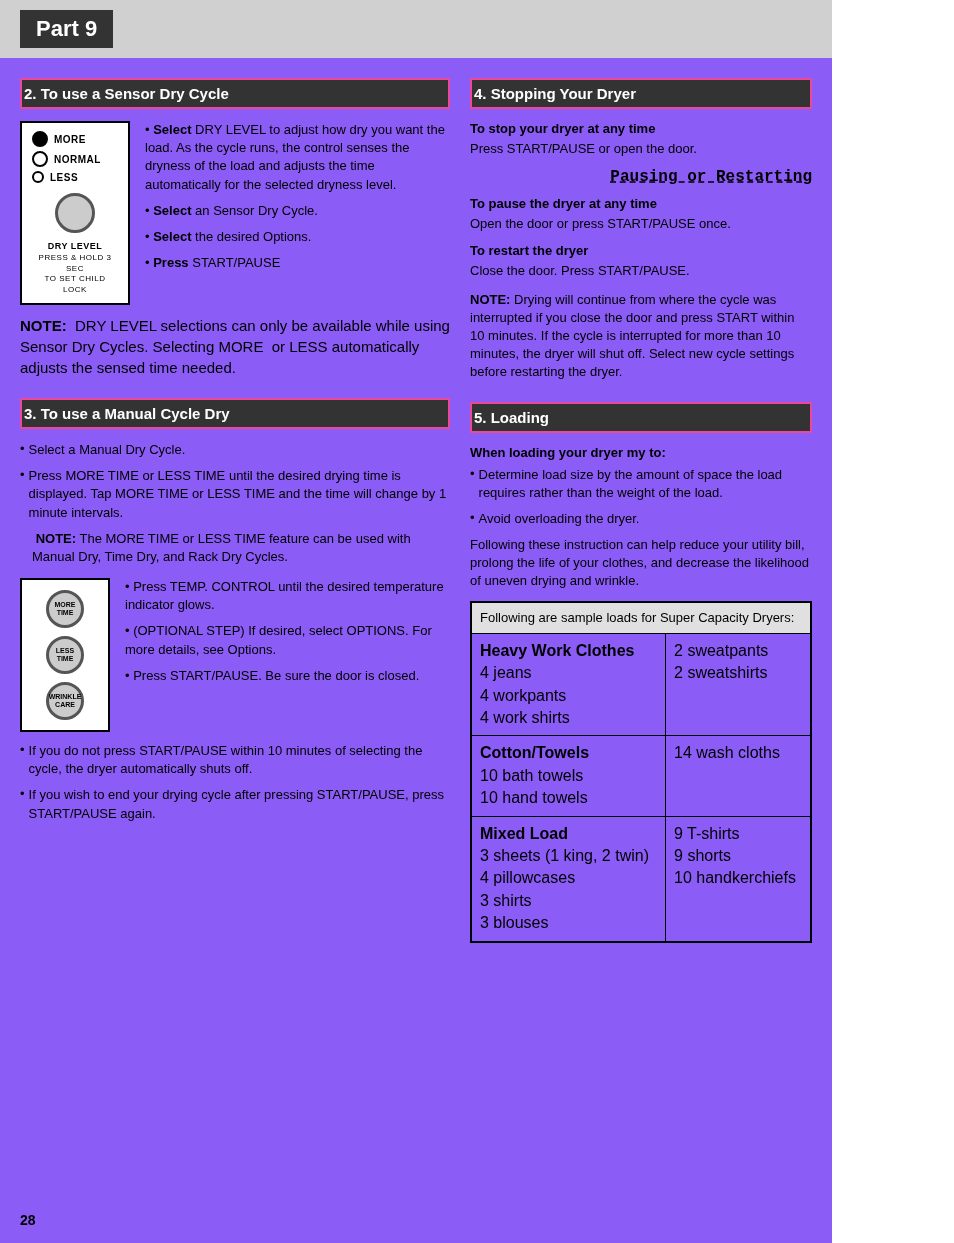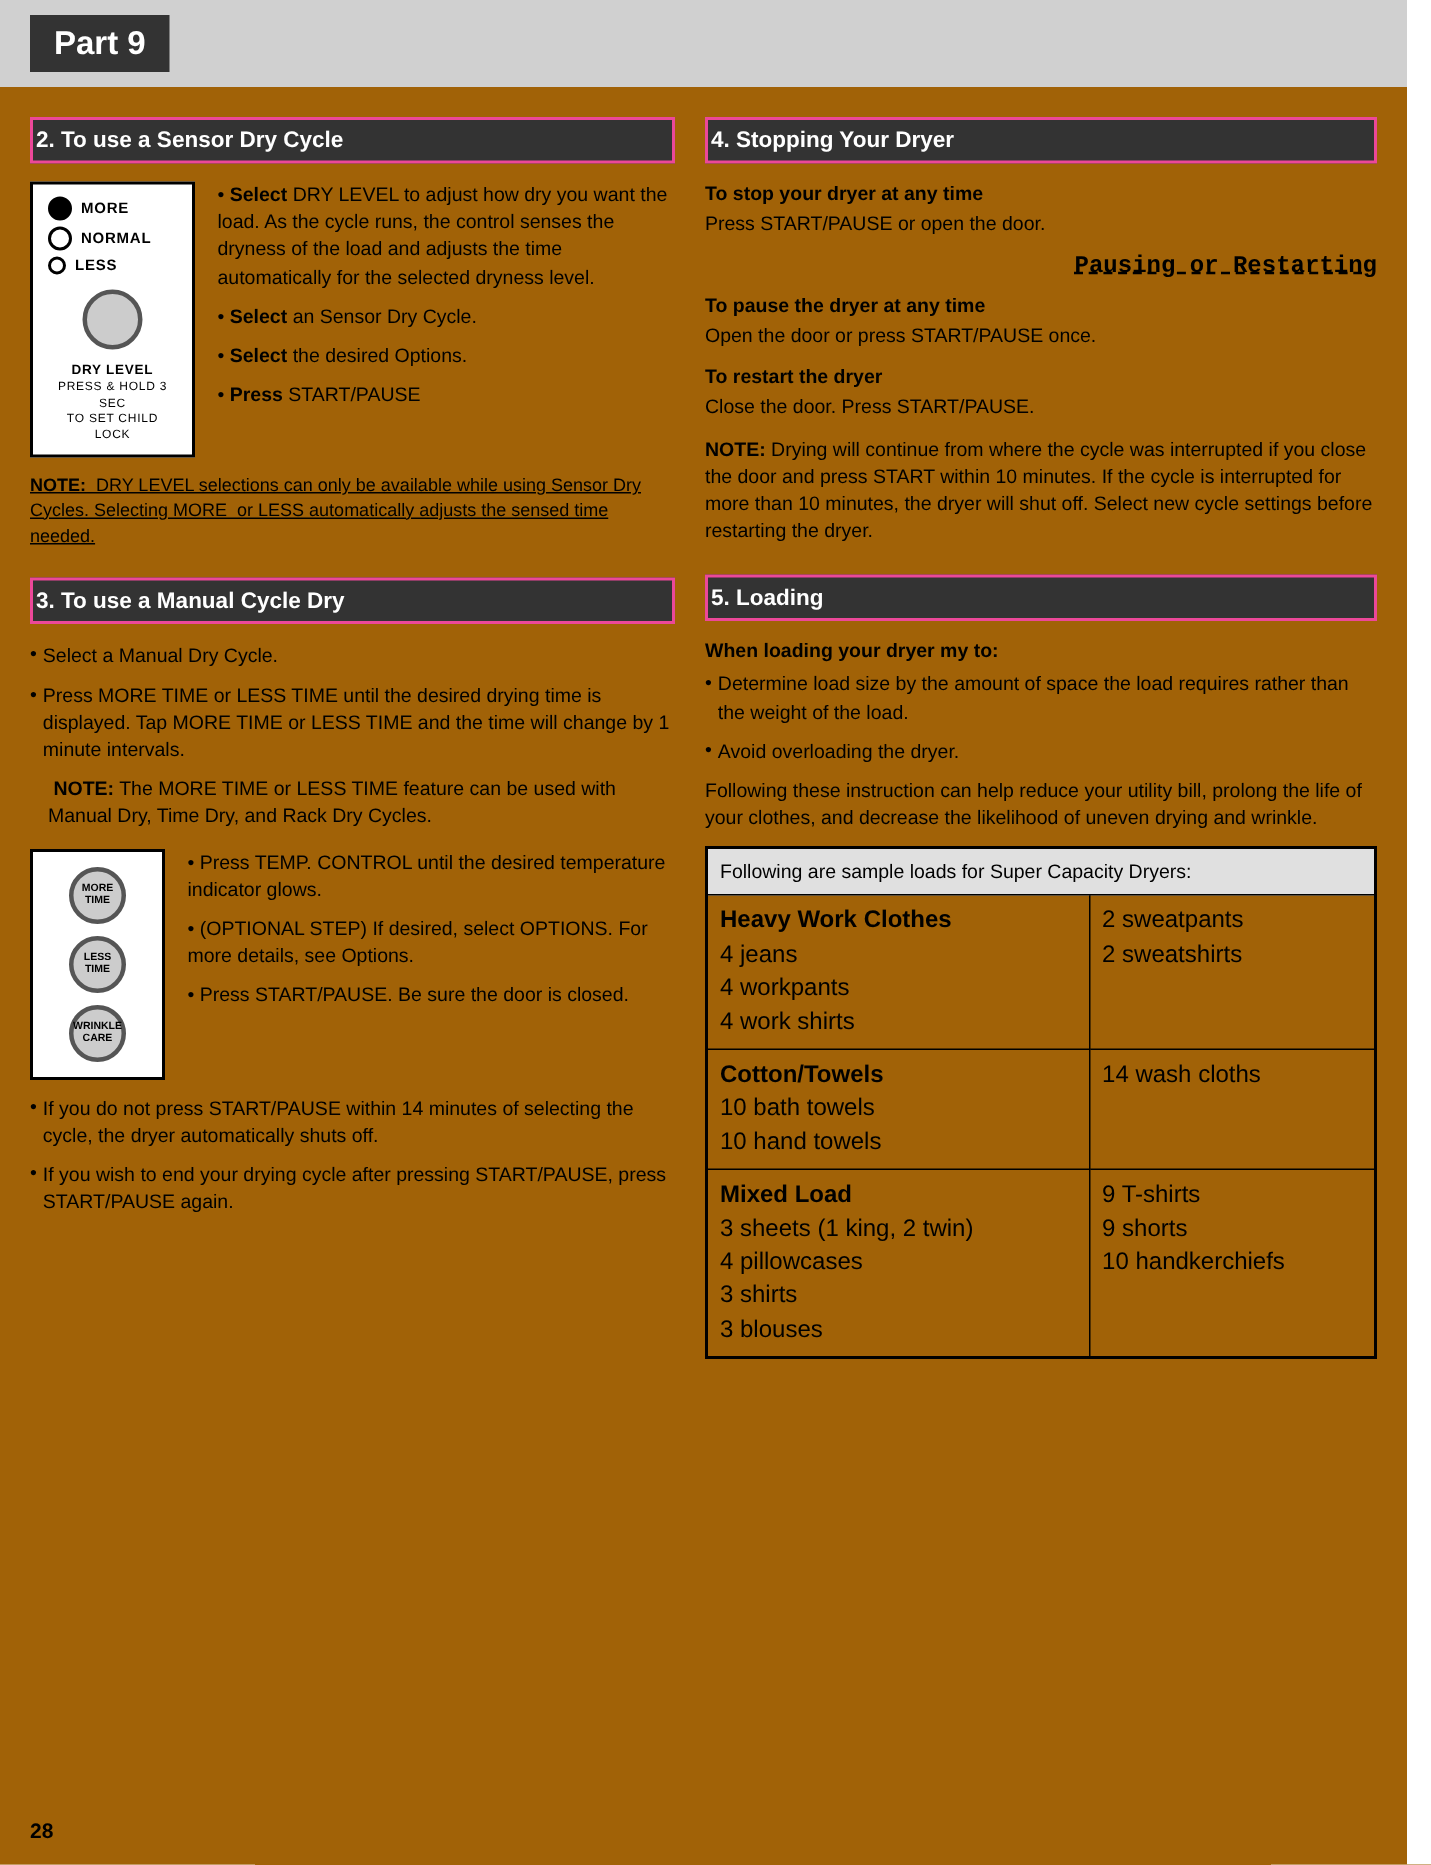--- a/index.html
+++ b/index.html
@@ -7,23 +7,23 @@
       font-family: Arial, sans-serif;
       font-size: 13px;
       background: #fff;
       color: #000;
       width: 954px;
       min-height: 1243px;
       padding: 0;
     }
 
     .page {
-      width: 938px;
+      width: 832px;
       min-height: 1243px;
-      background: #a16207;
+      background: #8b5cf6;
       padding: 0;
       position: relative;
     }
 
     
     .header {
       display: flex;
       align-items: center;
       background: #d0d0d0;
       padding: 10px 20px;
@@ -161,24 +161,23 @@
       margin-bottom: 8px;
       font-size: 13px;
       line-height: 1.4;
     }
 
     .sensor-bullets ul li::before {
       content: "• ";
     }
 
     .note-text {
-      font-size: 12px;
+      font-size: 15px;
       line-height: 1.4;
       margin-top: 6px;
-      text-decoration: underline;
     }
 
     
     .manual-section {
       margin-top: 10px;
     }
 
     .manual-bullets {
       margin-bottom: 12px;
     }
@@ -419,21 +418,21 @@
               <li>Press TEMP. CONTROL until the desired temperature indicator glows.</li>
               <li>(OPTIONAL STEP) If desired, select OPTIONS. For more details, see Options.</li>
               <li>Press START/PAUSE. Be sure the door is closed.</li>
             </ul>
           </div>
         </div>
 
         <div class="manual-bullets">
           <div class="bullet-item">
             <span class="bullet">•</span>
-            <span class="text">If you do not press START/PAUSE within 14 minutes of selecting the cycle, the dryer automatically shuts off.</span>
+            <span class="text">If you do not press START/PAUSE within 10 minutes of selecting the cycle, the dryer automatically shuts off.</span>
           </div>
           <div class="bullet-item">
             <span class="bullet">•</span>
             <span class="text">If you wish to end your drying cycle after pressing START/PAUSE, press START/PAUSE again.</span>
           </div>
         </div>
       </div>
     </div>
 
     <div class="right-col">

